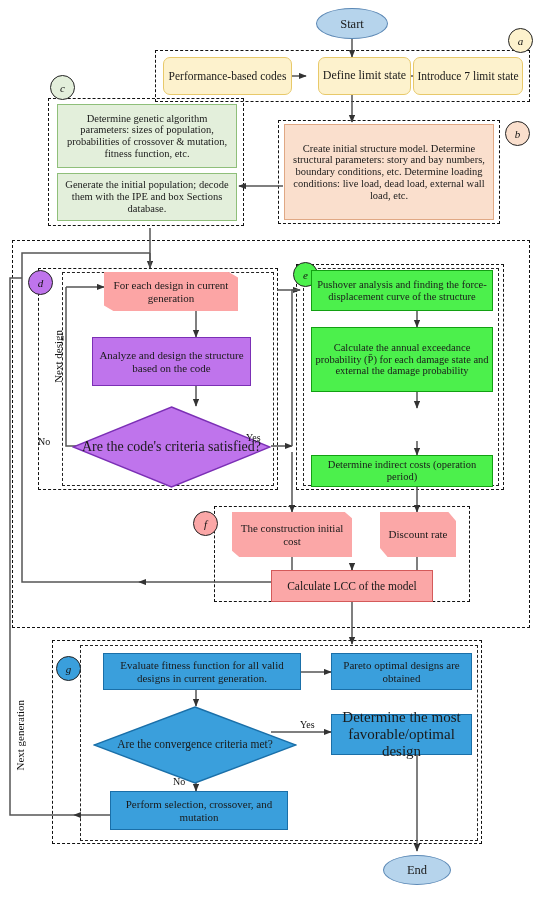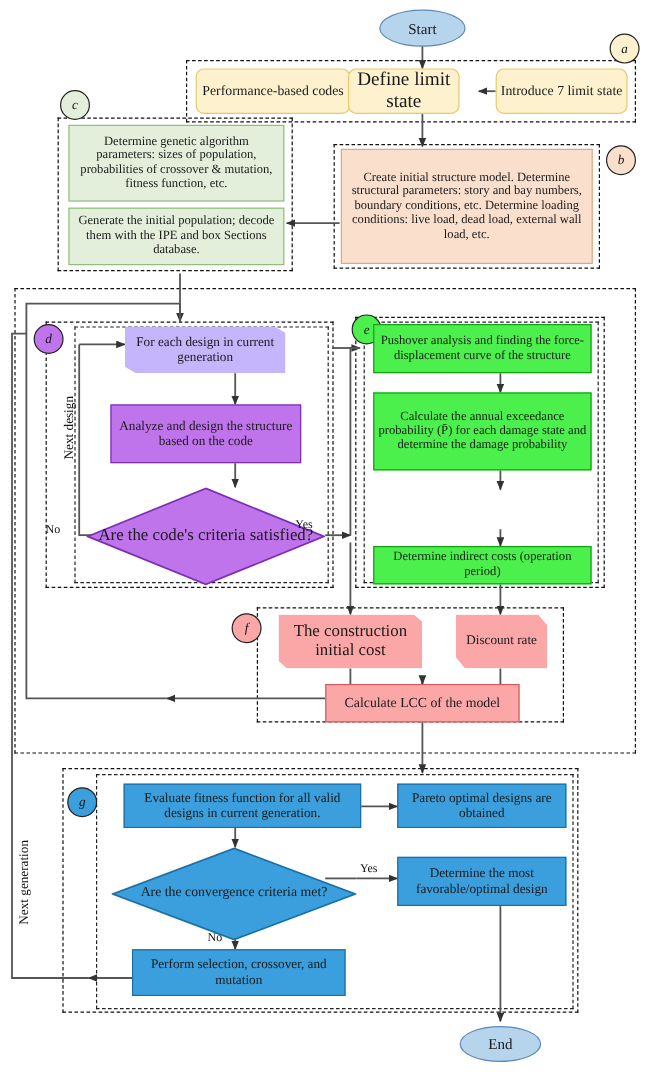--- a/index.html
+++ b/index.html
@@ -165,65 +165,65 @@
   <div class="tag tag-f" style="left:193px;top:511px;">f</div>
   <div class="tag tag-g" style="left:56px;top:656px;">g</div>
 
   <div class="node ellipse c-start" style="left:316px;top:8px;width:72px;height:31px;font-size:12.5px;">
     <span>Start</span>
   </div>
 
   <div class="node rect rounded c-yellow" style="left:163px;top:57px;width:129px;height:38px;font-size:11.5px;">
     <span>Performance-based codes</span>
   </div>
-  <div class="node rect rounded c-yellow" style="left:290px;top:57px;width:93px;height:38px;font-size:16px;">
+  <div class="node rect rounded c-yellow" style="left:318px;top:57px;width:93px;height:38px;font-size:12px;">
     <span>Define limit state</span>
   </div>
   <div class="node rect rounded c-yellow" style="left:413px;top:57px;width:110px;height:38px;font-size:11.5px;">
     <span>Introduce 7 limit state</span>
   </div>
 
   <div class="node rect c-green-l" style="left:57px;top:104px;width:180px;height:64px;font-size:10.5px;">
     <span>Determine genetic algorithm parameters: sizes of population, probabilities of crossover &amp; mutation, fitness function, etc.</span>
   </div>
   <div class="node rect c-green-l" style="left:57px;top:173px;width:180px;height:48px;font-size:10.5px;">
     <span>Generate the initial population; decode them with the IPE and box Sections database.</span>
   </div>
 
   <div class="node rect c-peach" style="left:284px;top:124px;width:210px;height:96px;font-size:10.5px;">
     <span>Create initial structure model. Determine structural parameters: story and bay numbers, boundary conditions, etc. Determine loading conditions: live load, dead load, external wall load, etc.</span>
   </div>
 
   <div class="node c-purple" style="left:104px;top:272px;width:134px;height:39px;font-size:11px;
-              clip-path:polygon(0 0, 93% 0, 100% 14%, 100% 100%, 7% 100%, 0 86%);border:none;background:#c4b5fd;">
+              clip-path:polygon(0 0, 93% 0, 100% 14%, 100% 100%, 7% 100%, 0 86%);border:none;background:#fca5a5;">
     <span>For each design in current generation</span>
   </div>
   <div class="node rect c-purple" style="left:92px;top:337px;width:159px;height:49px;font-size:11px;">
     <span>Analyze and design the structure based on the code</span>
   </div>
   <div class="diamond-wrap" style="left:72px;top:406px;width:199px;height:82px;">
     <svg class="dm" viewBox="0 0 199 82" preserveAspectRatio="none">
       <polygon points="99.5,1 198,41 99.5,81 1,41" fill="#bf74ec" stroke="#7b2fb5" stroke-width="1.4"></polygon>
     </svg>
     <div class="lbl" style="font-size:14px;">
       <span>Are the code's criteria satisfied?</span>
     </div>
   </div>
 
   <div class="node rect c-green" style="left:311px;top:270px;width:182px;height:41px;font-size:10.5px;align-items:center;">
     <span>Pushover analysis and finding the force-displacement curve of the structure</span>
   </div>
   <div class="node rect c-green" style="left:311px;top:327px;width:182px;height:65px;font-size:10.5px;">
-    <span>Calculate the annual exceedance probability (P̄) for each damage state and determine the damage probability</span>
+    <span>Calculate the annual exceedance probability (P̄) for each damage state and external the damage probability</span>
   </div>
   <div class="node rect c-green" style="left:311px;top:455px;width:182px;height:32px;font-size:10.5px;">
     <span>Determine indirect costs (operation period)</span>
   </div>
 
-  <div class="node c-pink" style="left:232px;top:512px;width:120px;height:45px;font-size:14px;border:none;background:#fba7a7;
+  <div class="node c-pink" style="left:232px;top:512px;width:120px;height:45px;font-size:11px;border:none;background:#fba7a7;
               clip-path:polygon(0 0, 94% 0, 100% 14%, 100% 100%, 6% 100%, 0 86%);">
     <span>The construction initial cost</span>
   </div>
   <div class="node c-pink" style="left:380px;top:512px;width:76px;height:45px;font-size:11px;border:none;background:#fba7a7;
               clip-path:polygon(0 0, 90% 0, 100% 20%, 100% 100%, 10% 100%, 0 80%);">
     <span>Discount rate</span>
   </div>
   <div class="node rect c-pink" style="left:271px;top:570px;width:162px;height:32px;font-size:11.5px;font-family:Liberation Serif, serif;">
     <span>Calculate LCC of the model</span>
   </div>
@@ -235,21 +235,21 @@
     <span>Pareto optimal designs are obtained</span>
   </div>
   <div class="diamond-wrap" style="left:93px;top:706px;width:204px;height:78px;">
     <svg class="dm" viewBox="0 0 204 78" preserveAspectRatio="none">
       <polygon points="102,1 203,39 102,77 1,39" fill="#3a9fdc" stroke="#1a6fa8" stroke-width="1.4"></polygon>
     </svg>
     <div class="lbl" style="font-size:11.5px;">
       <span>Are the convergence criteria met?</span>
     </div>
   </div>
-  <div class="node rect c-blue" style="left:331px;top:714px;width:141px;height:41px;font-size:11px;">
+  <div class="node rect c-blue" style="left:331px;top:714px;width:141px;height:41px;font-size:15px;">
     <span>Determine the most favorable/optimal design</span>
   </div>
   <div class="node rect c-blue" style="left:110px;top:791px;width:178px;height:39px;font-size:11px;">
     <span>Perform selection, crossover, and mutation</span>
   </div>
 
   <div class="node ellipse c-start" style="left:383px;top:855px;width:68px;height:30px;font-size:12.5px;">
     <span>End</span>
   </div>
 

